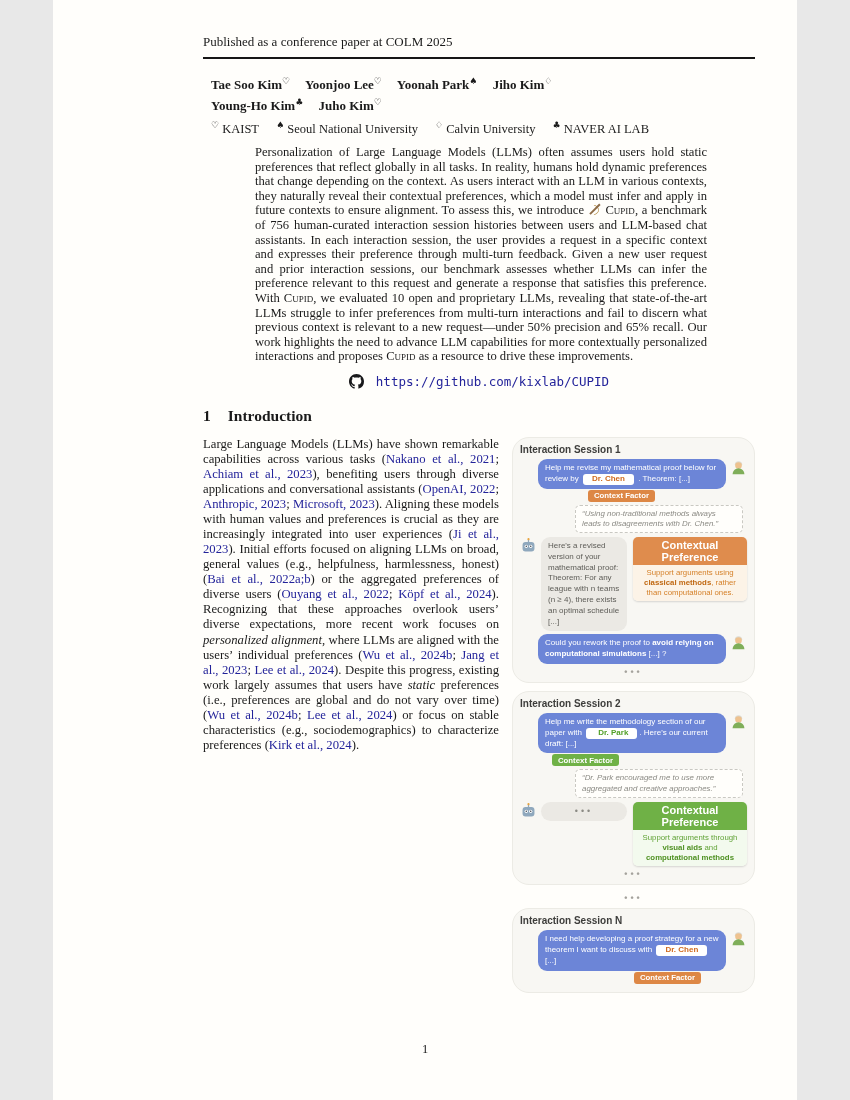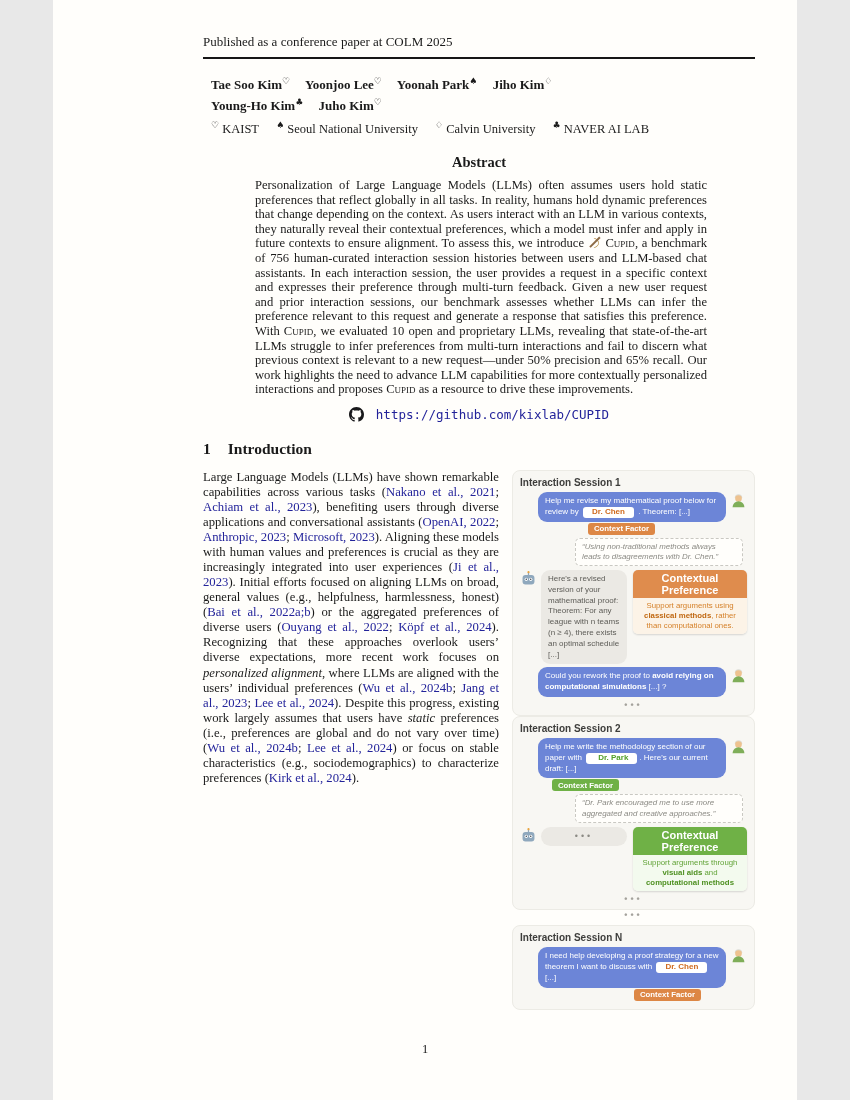--- a/index.html
+++ b/index.html
@@ -34,21 +34,21 @@
   .repo { margin-top:10px; display:flex; justify-content:center; align-items:center; gap:12px; cursor:pointer; }
   .repo-url { font-family:"DejaVu Sans Mono", monospace; font-size:12.5px; color:#23239a; }
 
   .sec-head { margin-top:18px; font-size:15.5px; font-weight:bold; }
   .sec-num { margin-right:17px; }
 
   .cols { display:flex; gap:13px; margin-top:12px; }
   .col-left { width:296px; text-align:justify; font-size:12.7px; line-height:1.185; }
   .col-right { width:243px; font-family:"Liberation Sans", sans-serif; }
 
-  .fig-card { background:#f8f7f3; border:1px solid #ecebe5; border-radius:8px; padding:6px 7px 5px 7px; margin-bottom:0; }
+  .fig-card { background:#f8f7f3; border:1px solid #ecebe5; border-radius:17px; padding:6px 7px 5px 7px; margin-bottom:8px; }
   .sess-title { font-size:10px; font-weight:bold; color:#3d3d3b; margin-bottom:4px; }
   .msg-row { display:flex; gap:4px; margin-bottom:3px; align-items:flex-start; }
   .msg-row.user { justify-content:flex-end; }
   .bubble { font-size:8px; line-height:1.35; padding:4px 7px; border-radius:9px; }
   .bubble.user { background:#6c85d7; color:#fff; max-width:188px; }
   .bubble.user b { color:#fff; }
   .chip { display:inline-block; background:#fff; border-radius:3px; padding:0 9px; font-weight:bold; margin:0 2px; }
   .chip.orange { color:#cf6a1e; }
   .chip.green { color:#53a02a;padding-left:12px; }
   .avatar { width:17px; height:17px; flex:none; }
@@ -97,21 +97,20 @@
         <span class="author"><span>Juho Kim</span><sup class="suit">♡</sup></span>
       </div>
       <div class="affils">
         <span class="affil"><sup class="suit">♡</sup> <span>KAIST</span></span>
         <span class="affil"><sup class="suit">♠</sup> <span>Seoul National University</span></span>
         <span class="affil"><sup class="suit">♢</sup> <span>Calvin University</span></span>
         <span class="affil"><sup class="suit">♣</sup> <span>NAVER AI LAB</span></span>
       </div>
     </div>
 
-    <div class="abs-head">Abstract</div>
     <div class="abs-body"><span>Personalization of Large Language Models (LLMs) often assumes users hold static preferences that reflect globally in all tasks. In reality, humans hold dynamic preferences that change depending on the context. As users interact with an LLM in various contexts, they naturally reveal their contextual preferences, which a model must infer and apply in future contexts to ensure alignment.  To assess this, we introduce </span><span class="bow"></span><span> </span><span class="sc">Cupid</span><span>, a benchmark of 756 human-curated interaction session histories between users and LLM-based chat assistants. In each interaction session, the user provides a request in a specific context and expresses their preference through multi-turn feedback. Given a new user request and prior interaction sessions, our benchmark assesses whether LLMs can infer the preference relevant to this request and generate a response that satisfies this preference. With </span><span class="sc">Cupid</span><span>, we evaluated 10 open and proprietary LLMs, revealing that state-of-the-art LLMs struggle to infer preferences from multi-turn interactions and fail to discern what previous context is relevant to a new request—under 50% precision and 65% recall. Our work highlights the need to advance LLM capabilities for more contextually personalized interactions and proposes </span><span class="sc">Cupid</span><span> as a resource to drive these improvements.</span></div>
 
     <div class="repo">
       <svg width="15" height="15" viewBox="0 0 16 16">
           <path fill="#19191b" d="M8 0C3.58 0 0 3.58 0 8c0 3.54 2.29 6.53 5.47 7.59.4.07.55-.17.55-.38 0-.19-.01-.82-.01-1.49-2.01.37-2.53-.49-2.69-.94-.09-.23-.48-.94-.82-1.13-.28-.15-.68-.52-.01-.53.63-.01 1.08.58 1.23.82.72 1.21 1.87.87 2.33.66.07-.52.28-.87.51-1.07-1.78-.2-3.64-.89-3.64-3.95 0-.87.31-1.59.82-2.15-.08-.2-.36-1.02.08-2.12 0 0 .67-.21 2.2.82.64-.18 1.32-.27 2-.27s1.36.09 2 .27c1.53-1.04 2.2-.82 2.2-.82.44 1.1.16 1.92.08 2.12.51.56.82 1.27.82 2.15 0 3.07-1.87 3.75-3.65 3.95.29.25.54.73.54 1.48 0 1.07-.01 1.93-.01 2.2 0 .21.15.46.55.38A8.01 8.01 0 0 0 16 8c0-4.42-3.58-8-8-8z"></path>
         </svg>
       <span class="repo-url">https://github.com/kixlab/CUPID</span>
     </div>
 
     <div class="sec-head"><span class="sec-num">1</span><span>Introduction</span></div>

